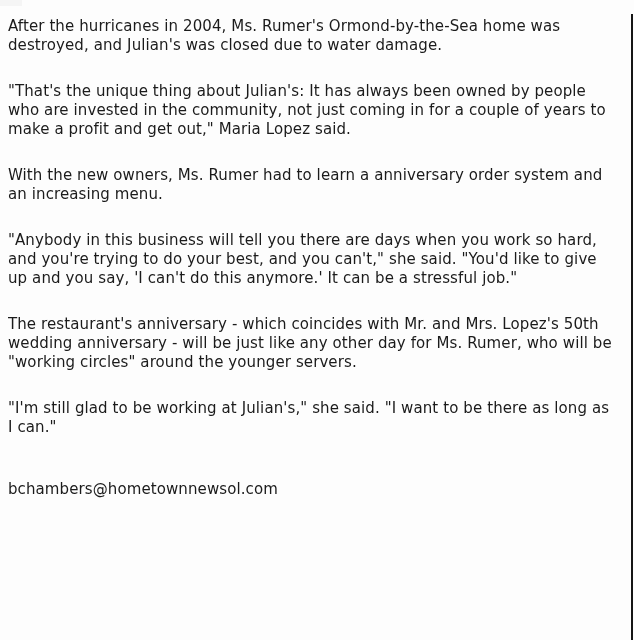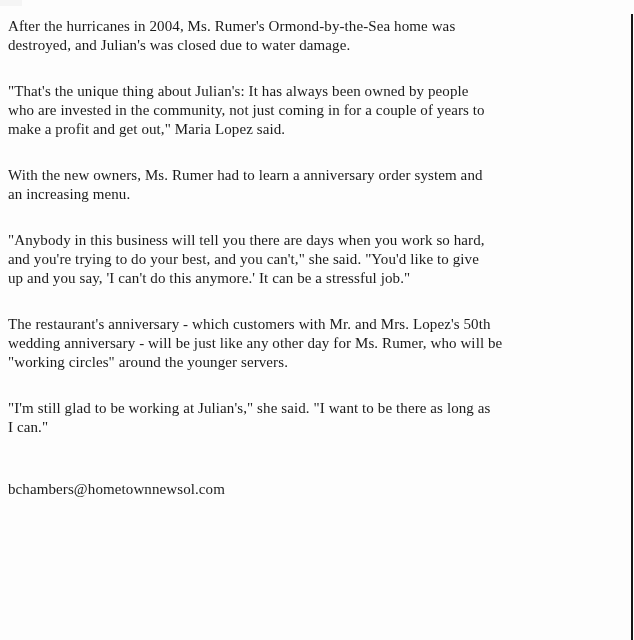--- a/index.html
+++ b/index.html
@@ -13,21 +13,20 @@
     height: 640px;
     background: #fdfdfd;
     overflow: hidden;
     font-family: "DejaVu Sans", sans-serif;
     font-size: 15px;
     line-height: 19px;
     color: #1b1b1b;
   }
   .content {
     padding: 17px 17px 0 8px;
-    font-family: Liberation Serif, serif;
   }
   .content p {
     margin: 0 0 27px 0;
     white-space: pre;        
     overflow: hidden;
     letter-spacing: 0.1px;
   }
   .content p.email {
     margin-bottom: 0;
     margin-top: 43px;
@@ -60,20 +59,20 @@
     <p>After the hurricanes in 2004, Ms. Rumer's Ormond-by-the-Sea home was
 destroyed, and Julian's was closed due to water damage.</p>
     <p>"That's the unique thing about Julian's: It has always been owned by people
 who are invested in the community, not just coming in for a couple of years to
 make a profit and get out," Maria Lopez said.</p>
     <p>With the new owners, Ms. Rumer had to learn a anniversary order system and
 an increasing menu.</p>
     <p>"Anybody in this business will tell you there are days when you work so hard,
 and you're trying to do your best, and you can't," she said. "You'd like to give
 up and you say, 'I can't do this anymore.' It can be a stressful job."</p>
-    <p>The restaurant's anniversary - which customers with Mr. and Mrs. Lopez's 50th
+    <p>The restaurant's anniversary - which coincides with Mr. and Mrs. Lopez's 50th
 wedding anniversary - will be just like any other day for Ms. Rumer, who will be
 "working circles" around the younger servers.</p>
     <p>"I'm still glad to be working at Julian's," she said. "I want to be there as long as
 I can."</p>
     <p class="email">bchambers@hometownnewsol.com</p>
   </main>
 </div>
 
 </body></html>

